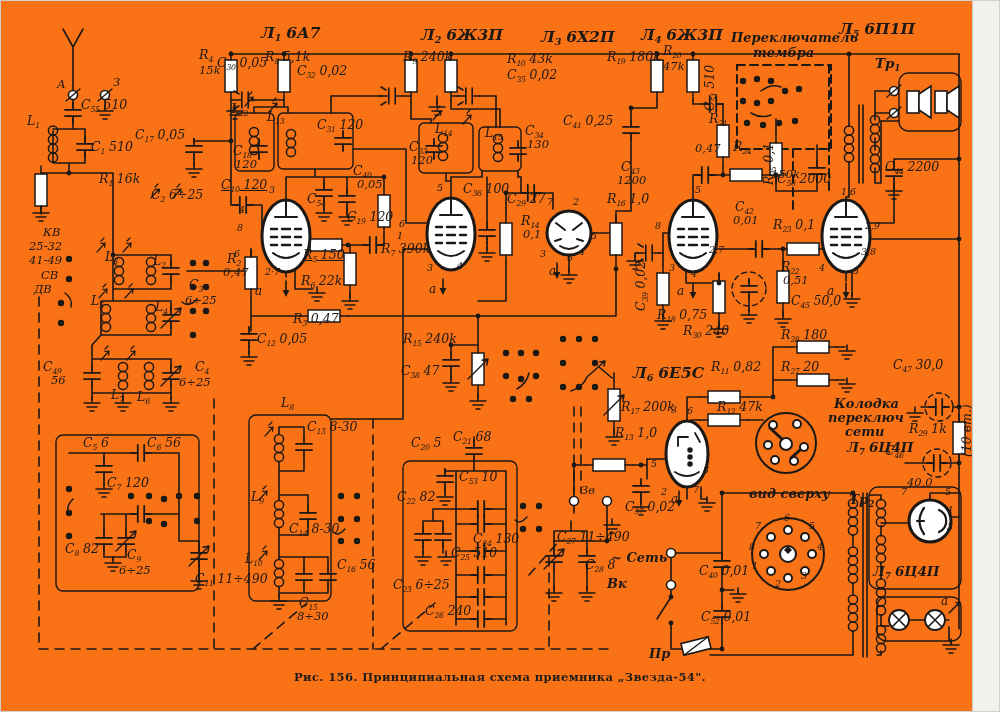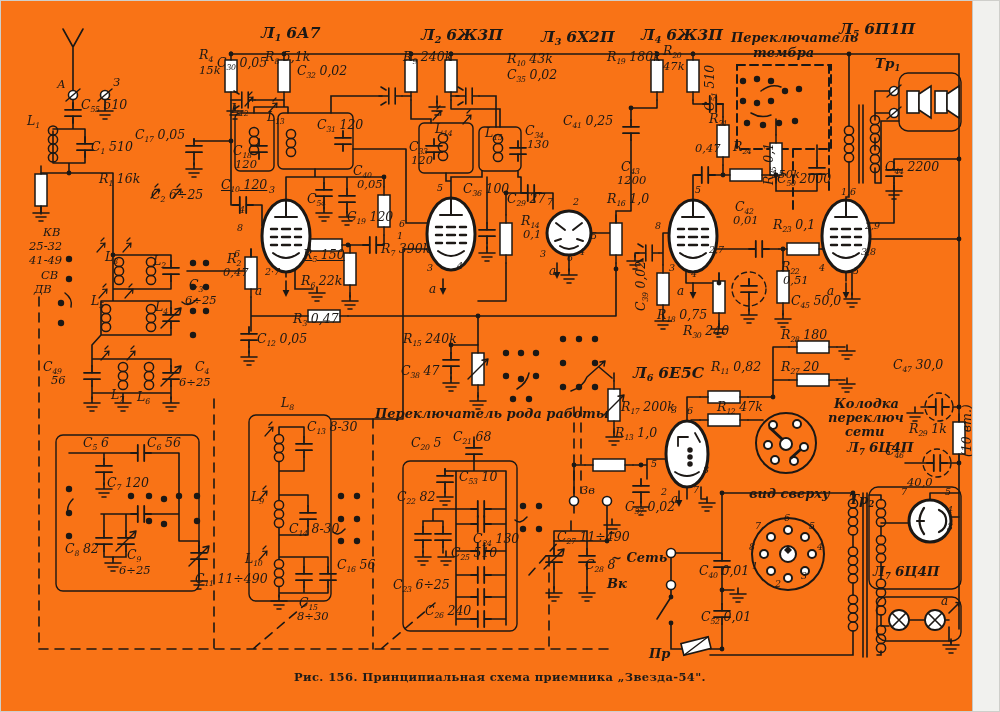--- a/index.html
+++ b/index.html
@@ -630,21 +630,20 @@
       <span class="lbl xb" style="left: 752px; top: 45px;">тембра</span>
       <span class="lbl t2" style="left: 874px; top: 56px;">Тр<sub>1</sub></span>
       <span class="lbl t" style="left: 632px; top: 364px;">Л<sub>6</sub> 6Е5С</span>
       <span class="lbl xb" style="left: 833px; top: 396px;">Колодка</span>
       <span class="lbl xb" style="left: 827px; top: 410px;">переключ</span>
       <span class="lbl xb" style="left: 844px; top: 424px;">сети</span>
       <span class="lbl t2" style="left: 846px; top: 440px;">Л<sub>7</sub> 6Ц4П</span>
       <span class="lbl t2" style="left: 848px; top: 492px;">Тр<sub>2</sub></span>
       <span class="lbl xb" style="left: 748px; top: 486px;">вид сверху</span>
       <span class="lbl t2" style="left: 872px; top: 564px;">Л<sub>7</sub> 6Ц4П</span>
-      <span class="lbl xb" style="left: 374px; top: 406px;">Переключатель рода работы</span>
       <span class="lbl x" style="left: 56px; top: 78px;">А</span>
       <span class="lbl x" style="left: 112px; top: 76px;">З</span>
       <span class="lbl " style="left: 26px; top: 114px;">L<sub>1</sub></span>
       <span class="lbl " style="left: 80px; top: 98px;">C<sub>55</sub> 510</span>
       <span class="lbl " style="left: 90px; top: 140px;">C<sub>1</sub> 510</span>
       <span class="lbl " style="left: 98px; top: 172px;">R<sub>1</sub> 16k</span>
       <span class="lbl " style="left: 134px; top: 128px;">C<sub>17</sub> 0,05</span>
       <span class="lbl x" style="left: 42px; top: 226px;">КВ</span>
       <span class="lbl x" style="left: 28px; top: 240px;">25-32</span>
       <span class="lbl x" style="left: 28px; top: 254px;">41-49</span>

